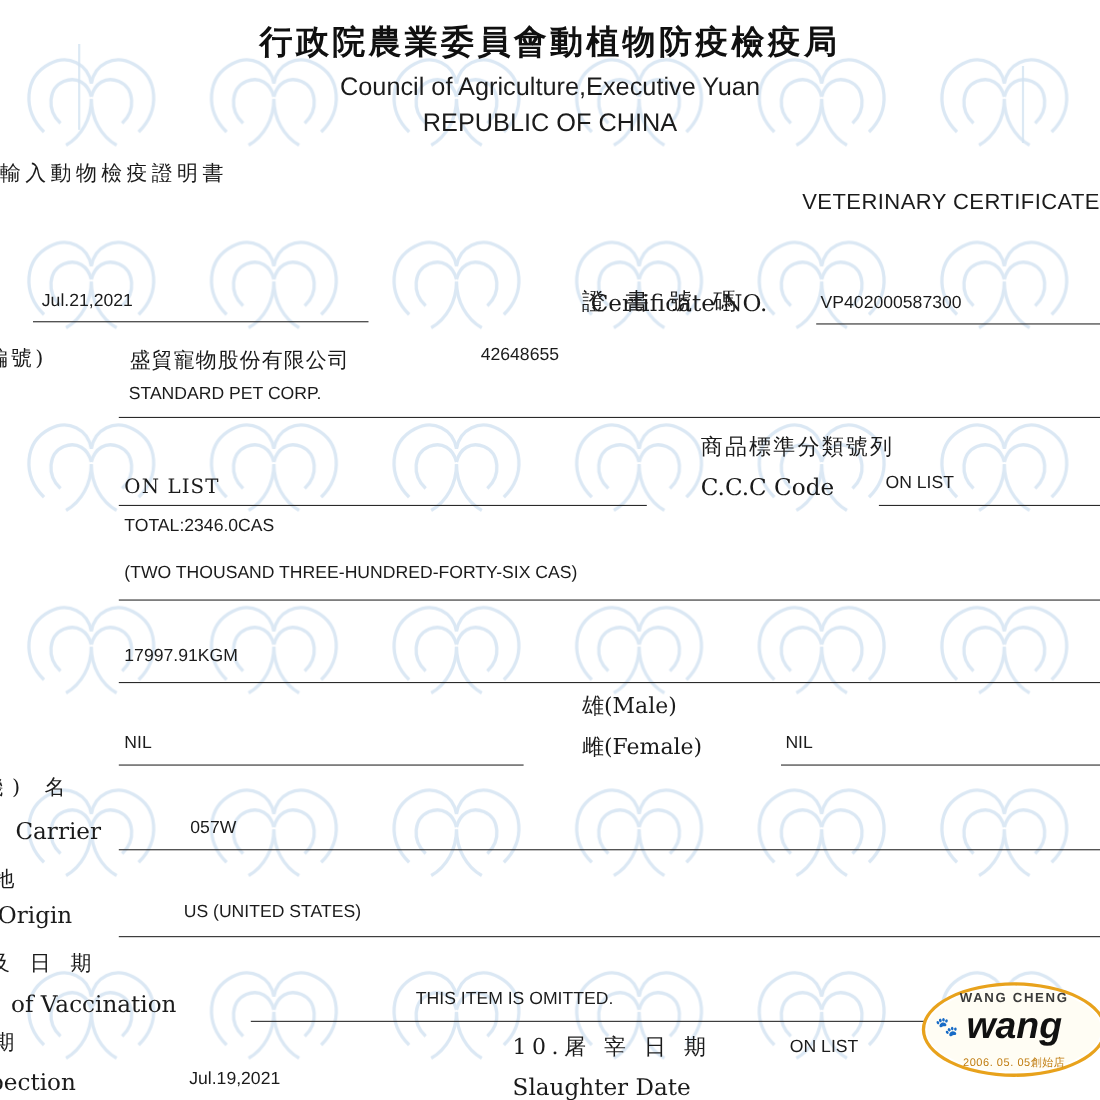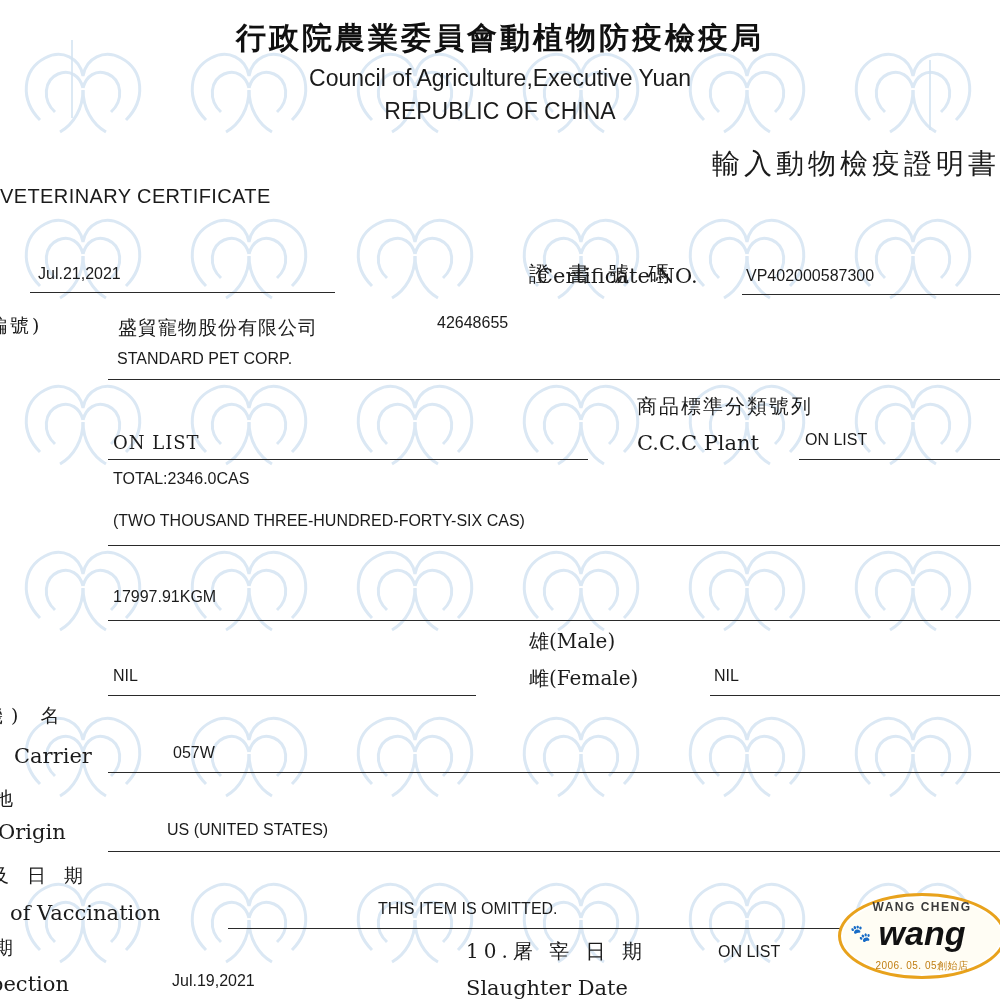--- a/index.html
+++ b/index.html
@@ -54,28 +54,28 @@
     text-align: center;
     font-size: 23px;
     margin-top: 6px;
   }
   .hdr-en3 {
     text-align: center;
     font-size: 23px;
     margin-top: 6px;
   }
   .hdr-cn2 {
-    text-align: right;
-    font-family: "DejaVu Serif", serif;
-    font-size: 28px;
+    text-align: left;
+    font-family: "DejaVu Serif", serif;
+    font-size: 19px;
     letter-spacing: 4px;
     margin-top: 20px;
   }
   .hdr-en4 {
-    text-align: left;
+    text-align: right;
     font-size: 20px;
     margin-top: 2px;
     letter-spacing: .4px;
   }
 
   
   .abs {
     position: absolute;
     white-space: nowrap;
   }
@@ -202,21 +202,21 @@
   <div class="abs val" style="left:746px; top:267px;">VP402000587300</div>
   <div class="rule" style="left:742px; top:294px; width:258px;"></div>
 
   <div class="abs lbl-cn" style="left:-12px; top:313px;">編號)</div>
   <div class="abs val-cn" style="left:118px; top:315px;">盛貿寵物股份有限公司</div>
   <div class="abs val" style="left:437px; top:314px;">42648655</div>
   <div class="abs val" style="left:117px; top:350px;">STANDARD PET CORP.</div>
   <div class="rule" style="left:108px; top:379px; width:892px;"></div>
 
   <div class="abs lbl-cn" style="left:637px; top:393px; font-size:20px; letter-spacing:2px;">商品標準分類號列</div>
-  <div class="abs lbl-en" style="left:637px; top:431px;">C.C.C Plant</div>
+  <div class="abs lbl-en" style="left:637px; top:431px;">C.C.C Code</div>
   <div class="abs val" style="left:805px; top:431px;">ON LIST</div>
   <div class="rule" style="left:799px; top:459px; width:201px;"></div>
 
   <div class="abs lbl-en" style="left:113px; top:432px; font-size:18px; letter-spacing:1px;">ON LIST</div>
   <div class="rule" style="left:108px; top:459px; width:480px;"></div>
 
   <div class="abs val" style="left:113px; top:470px;">TOTAL:2346.0CAS</div>
   <div class="abs val" style="left:113px; top:512px;">(TWO THOUSAND THREE-HUNDRED-FORTY-SIX CAS)</div>
   <div class="rule" style="left:108px; top:545px; width:892px;"></div>
 

